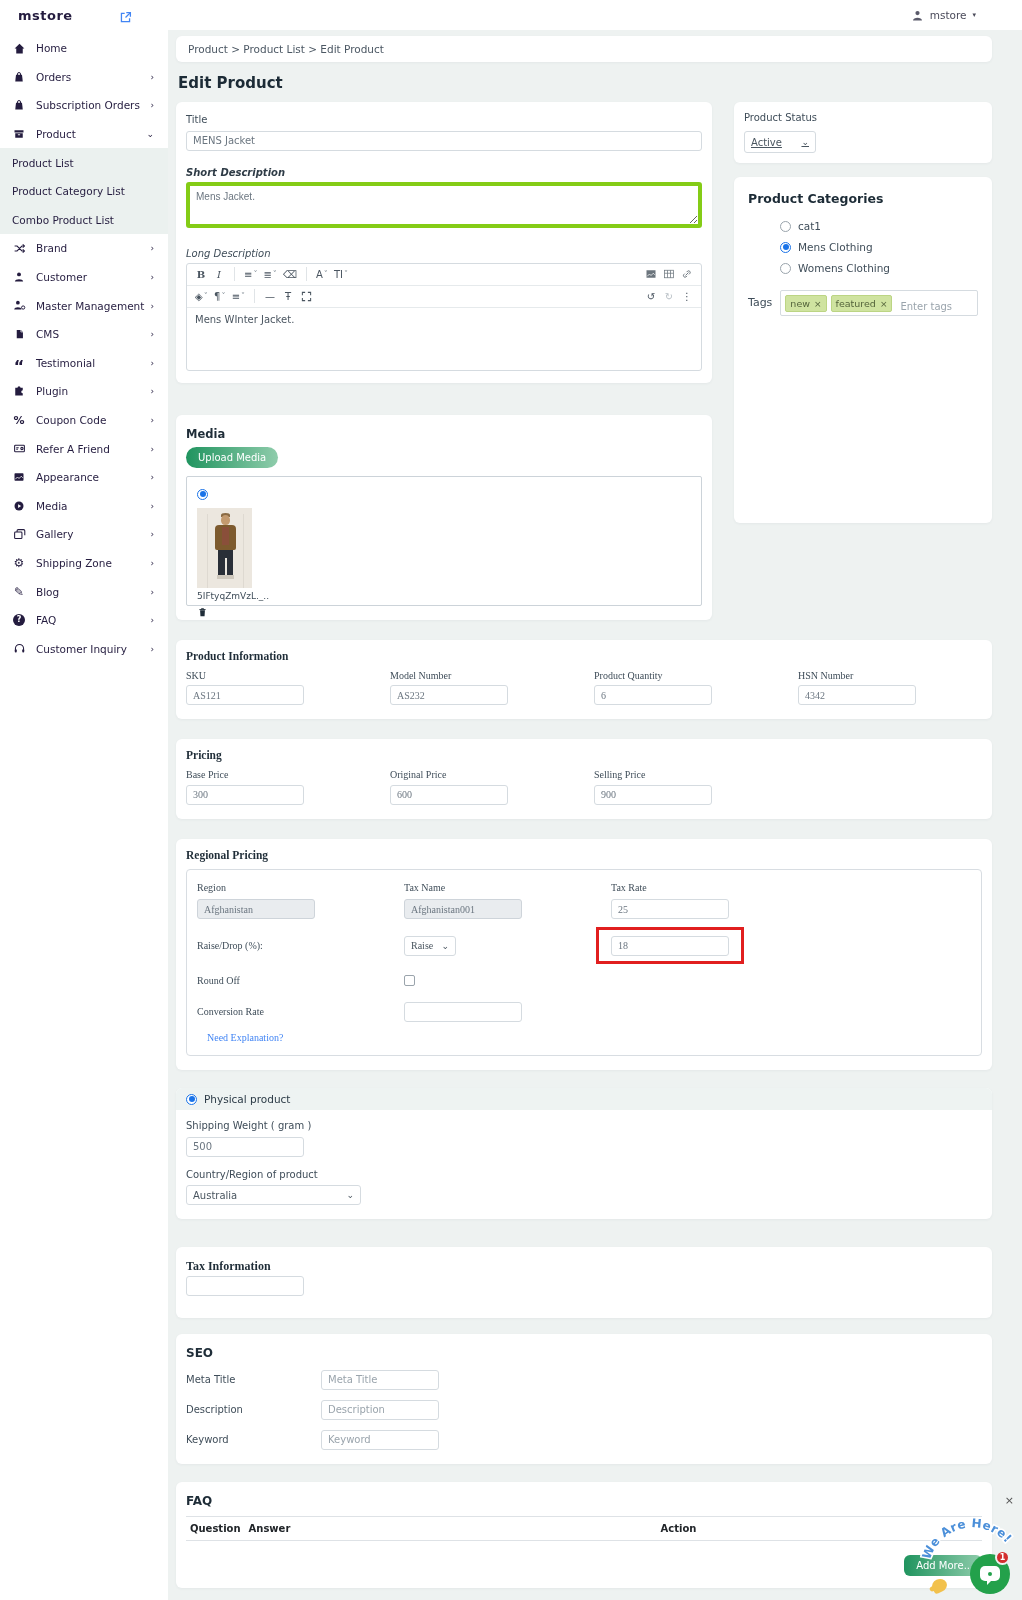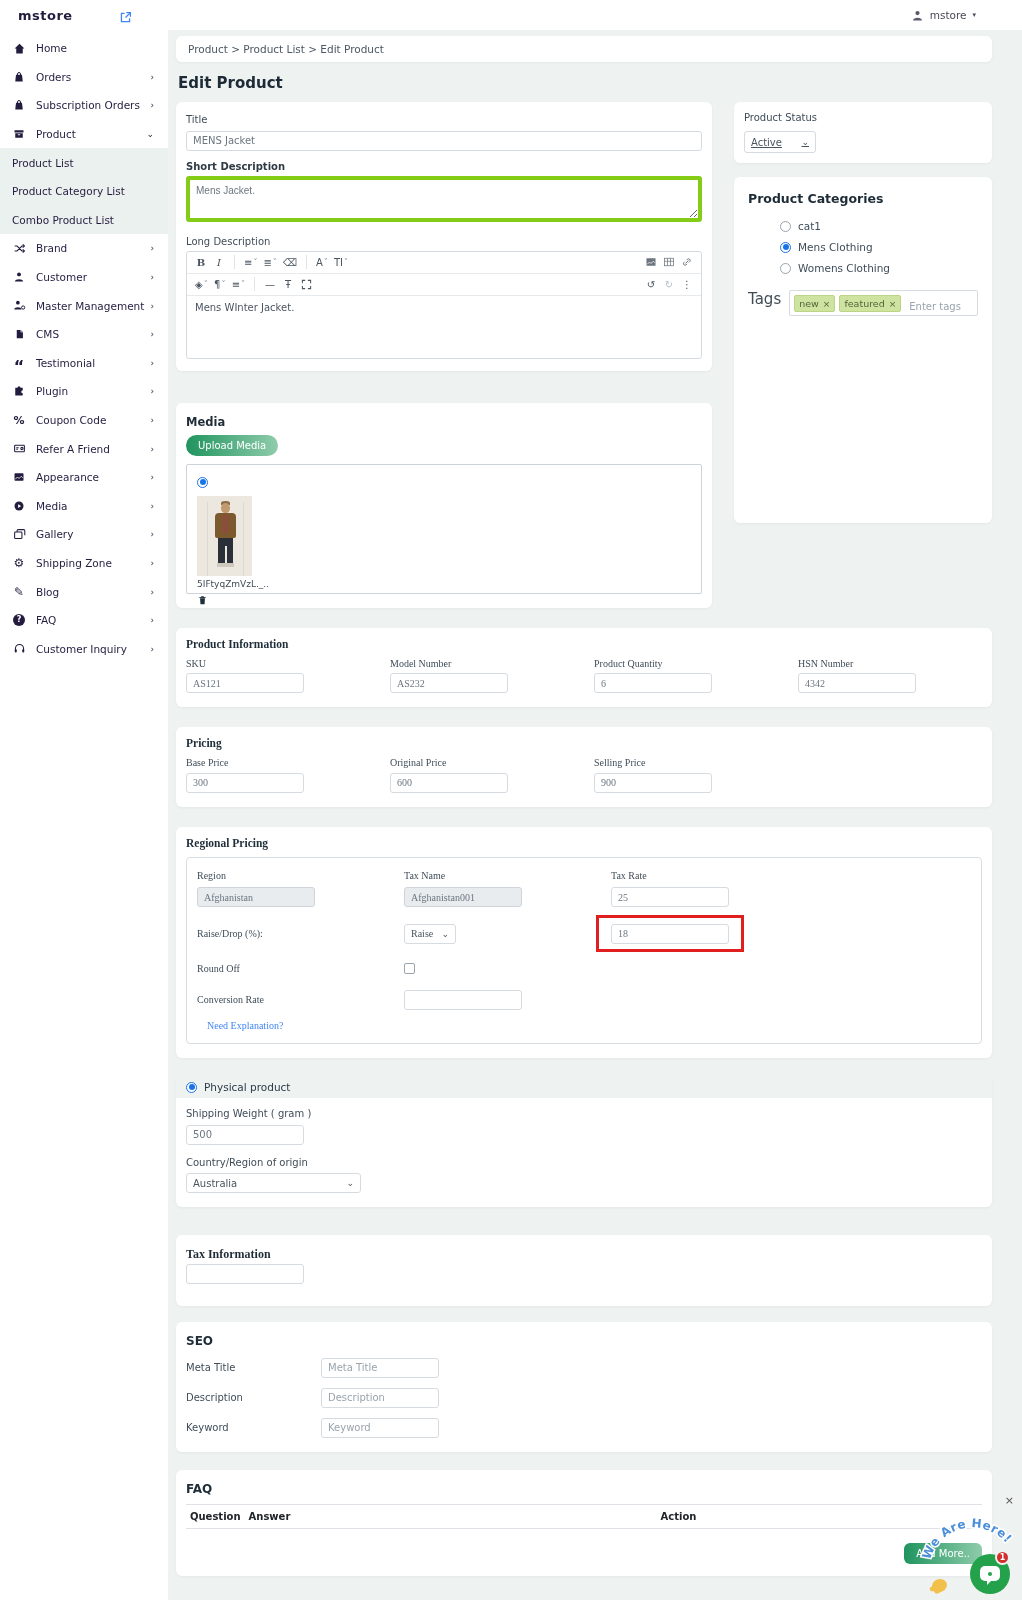--- a/index.html
+++ b/index.html
@@ -33,21 +33,21 @@
   .inp:disabled,.inp.dis { background:#e9ecef; border-color:#ced4da; }
   .fselect { display:inline-flex; align-items:center; justify-content:space-between; border:1px solid #d5dbe0; border-radius:3px; height:22px; font-size:10px; color:#49555f; padding:0 6px; background:#fff; cursor:pointer; }
   .fselect .chv { color:#49555f; font-size:9px; margin-left:8px; }
 
   .two-col { display:flex; gap:22px; align-items:flex-start; }
   .col-l { width:536px; flex:none; }
   .col-r { width:258px; flex:none; }
 
   .formcard { padding:12px 10px; }
   .formcard textarea { width:100%; height:46px; border:4px solid #84cc16; border-radius:3px; font-size:10px; color:#6b7680; padding:5px 6px; font-family:Liberation Sans, sans-serif; resize:both; outline:none; }
-  .mt10{margin-top:10px;} .mt6{margin-top:6px;}
+  .mt10{margin-top:16px;font-style:italic;} .mt6{margin-top:6px;}
   .fullw { width:100%; }
 
   
   .editor { border:1px solid #d5dbe0; border-radius:3px; margin-top:2px; }
   .tb { display:flex; align-items:center; height:22px; padding:0 6px; border-bottom:1px solid #e6eaec; gap:2px; }
   .tb:nth-child(2){ border-bottom:1px solid #e6eaec; }
   .tbtn { display:inline-flex; align-items:center; justify-content:center; min-width:16px; height:18px; font-size:10px; color:#4a5560; cursor:pointer; padding:0 2px; }
   .tbtn b { font-family:"DejaVu Serif",serif; }
   .tbtn i { font-family:"DejaVu Serif",serif; }
   .tchv { font-size:8px; color:#8a949c; margin-left:1px; }
@@ -58,21 +58,21 @@
 
   
   .statuscard { padding:10px; }
   .catcard { margin-top:14px; padding:14px; min-height:346px; }
   .cat-title { font-size:12.5px; font-weight:bold; color:#1c2b36; margin-bottom:14px; }
   .radio-row { display:flex; align-items:center; gap:7px; margin-bottom:9px; font-size:10.5px; color:#3f4d59; cursor:pointer;padding-left:32px; }
   .rdo { width:11px; height:11px; border:1px solid #9aa4ac; border-radius:50%; background:#fff; flex:none; position:relative; }
   .rdo.sel { border-color:#1a73e8; }
   .rdo.sel::after { content:""; position:absolute; inset:1.5px; border-radius:50%; background:#1a73e8; }
   .tagsrow { display:flex; align-items:flex-start; gap:8px; margin-top:16px; }
-  .tags-label { font-size:15px; color:#3f4d59; }
+  .tags-label { font-size:11px; color:#3f4d59; margin-top:6px; }
   .tagbox { flex:1; border:1px solid #d5dbe0; border-radius:2px; min-height:26px; display:flex; align-items:flex-end; gap:4px; padding:3px 4px; }
   .chip { background:#cfe3a0; border:1px solid #bcd584; border-radius:2px; font-size:9.5px; color:#53633a; padding:2px 4px; display:inline-flex; gap:4px; align-items:center; }
   .chip .x { cursor:pointer; font-size:9px; }
   .tagph { font-size:10px; color:#9aa4ac; margin-left:4px; }
 
   
   .mediacard { margin-top:32px; padding:12px 10px 14px; }
   .sec-h { font-size:11.5px; font-weight:bold; color:#1f2d38; }
   .btn-green { display:inline-block; background:linear-gradient(90deg,#20945f,#8fccab); color:#fff; font-size:10px; border:none; border-radius:12px; padding:5px 12px; cursor:pointer; font-family:inherit; }
   .mediabox { border:1px solid #ccd3d9; border-radius:2px; height:130px; margin-top:8px; padding:8px 10px; }
@@ -603,21 +603,21 @@
   </div>
 
   <div class="card physcard">
     <div class="strip">
       <span class="rdo sel"></span>
       <span>Physical product</span>
     </div>
     <div class="physbody">
       <span class="lbl">Shipping Weight ( gram )</span>
       <input class="inp w" value="500" style="">
-      <span class="lbl" style="margin-top:12px;">Country/Region of origin</span>
+      <span class="lbl" style="margin-top:12px;">Country/Region of product</span>
       <div class="fselect" style="width:175px;height:20px;">
         <span>Australia</span>
         <span class="chv">⌄</span>
       </div>
     </div>
   </div>
 
   <div class="card taxcard">
     <div class="sec-h" style="font-size:12px;font-family:Liberation Serif, serif;">Tax Information</div>
     <input class="inp w" style="">

